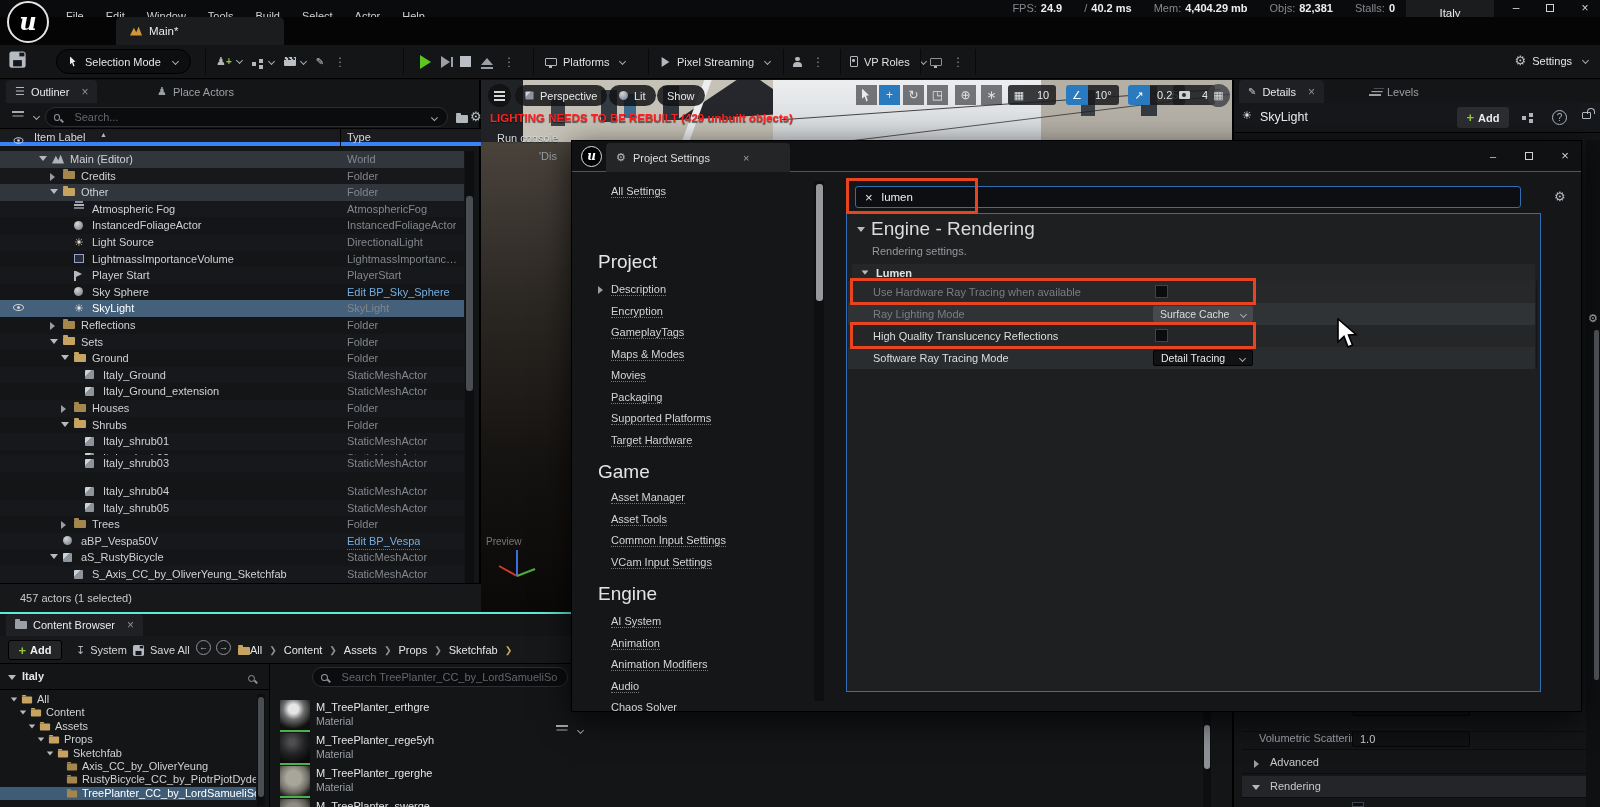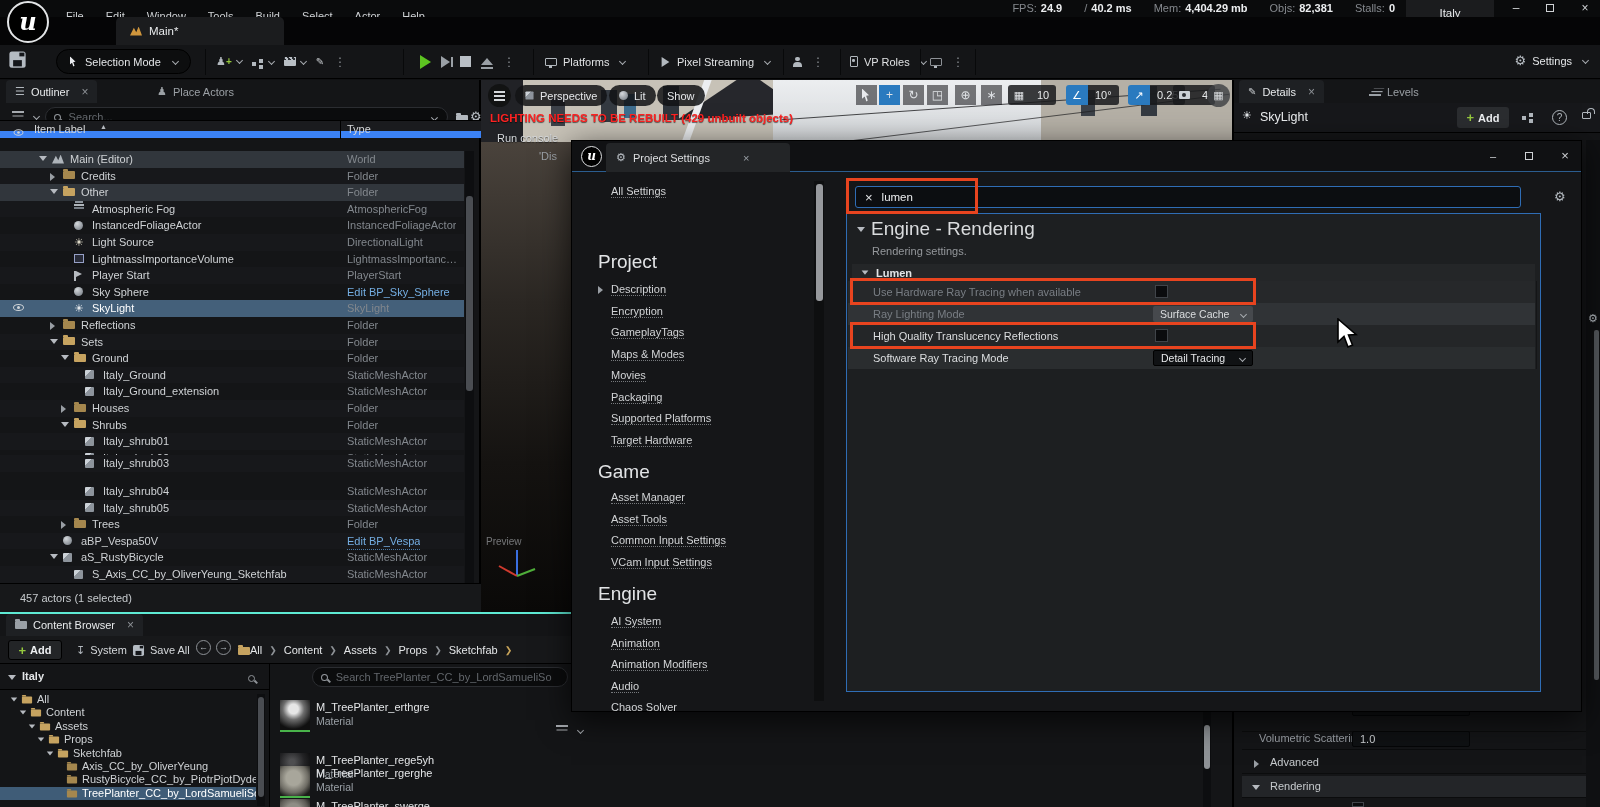--- a/index.html
+++ b/index.html
@@ -102,26 +102,26 @@
 #settings-pill{position:absolute;right:12px;top:8px;display:flex;align-items:center;gap:6px;color:#e4e6e8}
 .gear{color:#b9bfc5;font-size:13px}
 
 
 #outliner{position:absolute;left:0;top:80px;width:481px;height:532px;background:#141517;border-right:2px solid #000;z-index:2}
 .tab{position:absolute;display:flex;align-items:center;gap:6px;height:23px;padding:0 9px;border-radius:4px 4px 0 0;color:#9ba0a5}
 .tab.active{background:#1e2023;color:#e8eaec}
 .tab .x{color:#8d9196;margin-left:6px;font-size:12px}
 #outl-search-row{position:absolute;left:0;top:24px;width:481px;height:27px}
 .searchpill{position:absolute;background:#0b0c0d;border:1px solid #2b2d31;border-radius:10px;height:20px;
-  display:flex;align-items:center;padding:0 8px;gap:8px}
+  display:flex;align-items:center;padding:0 8px;gap:14px}
 .searchpill input{background:transparent;border:none;outline:none;color:#cfd2d5;font-family:"Liberation Sans",sans-serif;
   font-size:11px;width:100%}
 .searchpill input::placeholder{color:#63676c}
-#outl-header{position:absolute;left:0;top:40px;width:481px;height:18px;background:#1a1b1e;
-  border-top:1px solid #000;border-bottom:7px solid #3b82f6;color:#d6d8da}
+#outl-header{position:absolute;left:0;top:48px;width:481px;height:18px;background:#1a1b1e;
+  border-top:1px solid #000;border-bottom:4px solid #3b82f6;color:#d6d8da}
 #outl-rows{position:absolute;left:0;top:71px;width:481px;height:432px;overflow:hidden}
 .orow{position:absolute;left:0;width:464px;height:16.6px;line-height:16.6px}
 .orow.alt{background:#17181b}
 .orow.hl{background:#31363c}
 .orow.sel{background:#44607a}
 .orow .olabel{position:absolute;color:#cfd2d5;white-space:nowrap}
 .orow.sel .olabel{color:#fff}
 .orow .otype{position:absolute;left:347px;color:#82878d;white-space:nowrap;max-width:114px;overflow:hidden;text-overflow:ellipsis}
 .orow .otype.link,.link{color:#74aee3;border-bottom:1px dotted #4c7aa6}
 .orow .oicon{position:absolute;top:3.5px}
@@ -711,21 +711,21 @@
     <span class="i-search"></span>
     <input placeholder="Search TreePlanter_CC_by_LordSamueliSo" style="">
   </div>
   <div id="cb-assets">
         <div class="asset-item" style="top: 86px;">
           <div class="asset-thumb sphere-light"></div>
           <div class="asset-bar"></div>
           <div class="asset-name">M_TreePlanter_erthgre</div>
           <div class="asset-type">Material</div>
         </div>
-        <div class="asset-item" style="top: 119px; margin-top: 20px;">
+        <div class="asset-item" style="top: 119px;">
           <div class="asset-thumb sphere-dark"></div>
           <div class="asset-bar"></div>
           <div class="asset-name">M_TreePlanter_rege5yh</div>
           <div class="asset-type">Material</div>
         </div>
         <div class="asset-item" style="top: 152px;">
           <div class="asset-thumb rock"></div>
           <div class="asset-bar"></div>
           <div class="asset-name">M_TreePlanter_rgerghe</div>
           <div class="asset-type">Material</div>

